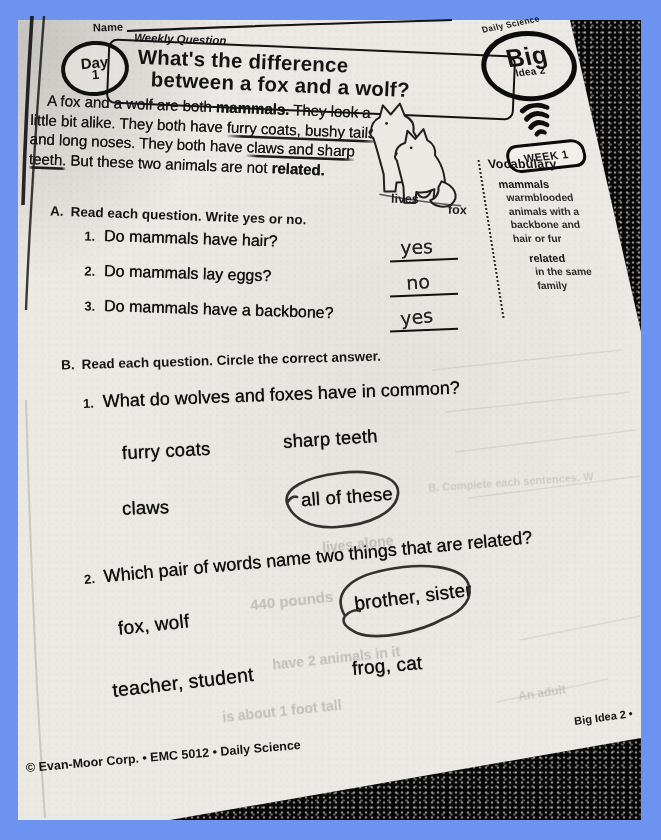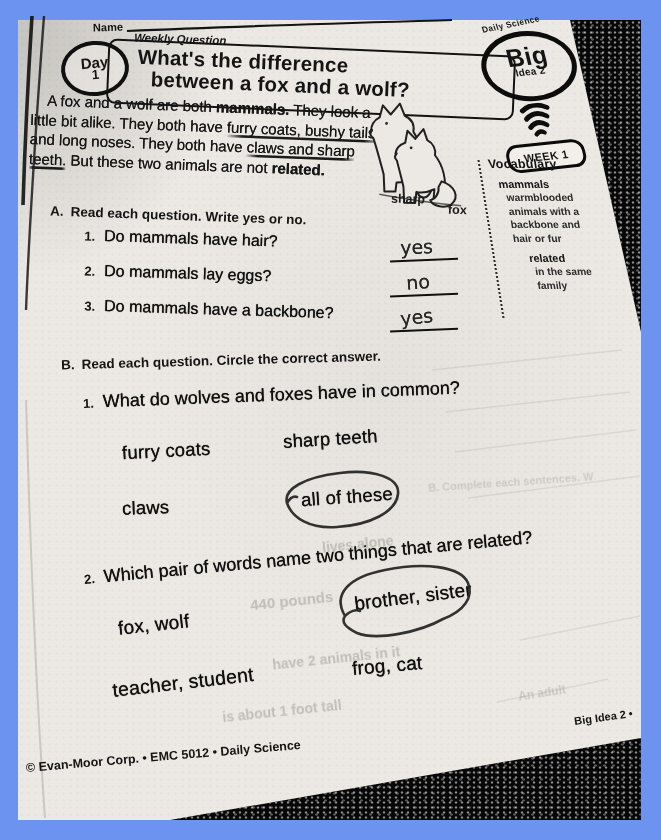--- a/index.html
+++ b/index.html
@@ -161,21 +161,21 @@
       <circle cx="15" cy="34" r="1.6" fill="#202020" stroke="none"></circle>
     </g>
     <g stroke="#202020" stroke-width="2" fill="#ece9e4" stroke-linejoin="round">
       <path d="M40,58 C39,53 43,48 49,46 L51,34 L59,42 L67,32 L71,43 C77,46 80,52 79,58 C87,68 91,82 89,98 L89,106 L78,106 L79,92 C73,95 66,96 61,95 L60,106 L49,106 L48,90 C45,78 42,68 41,64 C39,62 38,60 40,58 Z"></path>
       <path d="M86,84 C99,88 105,99 96,107 C88,112 77,108 75,103 C80,102 84,96 83,90 Z"></path>
       <circle cx="55" cy="51" r="1.4" fill="#202020" stroke="none"></circle>
       <circle cx="40" cy="57" r="1.6" fill="#202020" stroke="none"></circle>
     </g>
     <path d="M24,98 C50,102 74,106 106,108" stroke="#202020" stroke-width="1.6" fill="none" opacity=".7"></path>
   </svg>
-  <span class="abs illo-label wolf-l">sharp</span>
+  <span class="abs illo-label wolf-l">lives</span>
   <span class="abs illo-label fox-l">fox</span>
 
   <div class="abs vocab">
     <div class="dots"></div>
     <h4>Vocabulary</h4>
     <div class="e1">
       <div class="term">mammals</div>
       <div class="def">warmblooded animals with a backbone and hair or fur</div>
     </div>
     <div class="e2">

